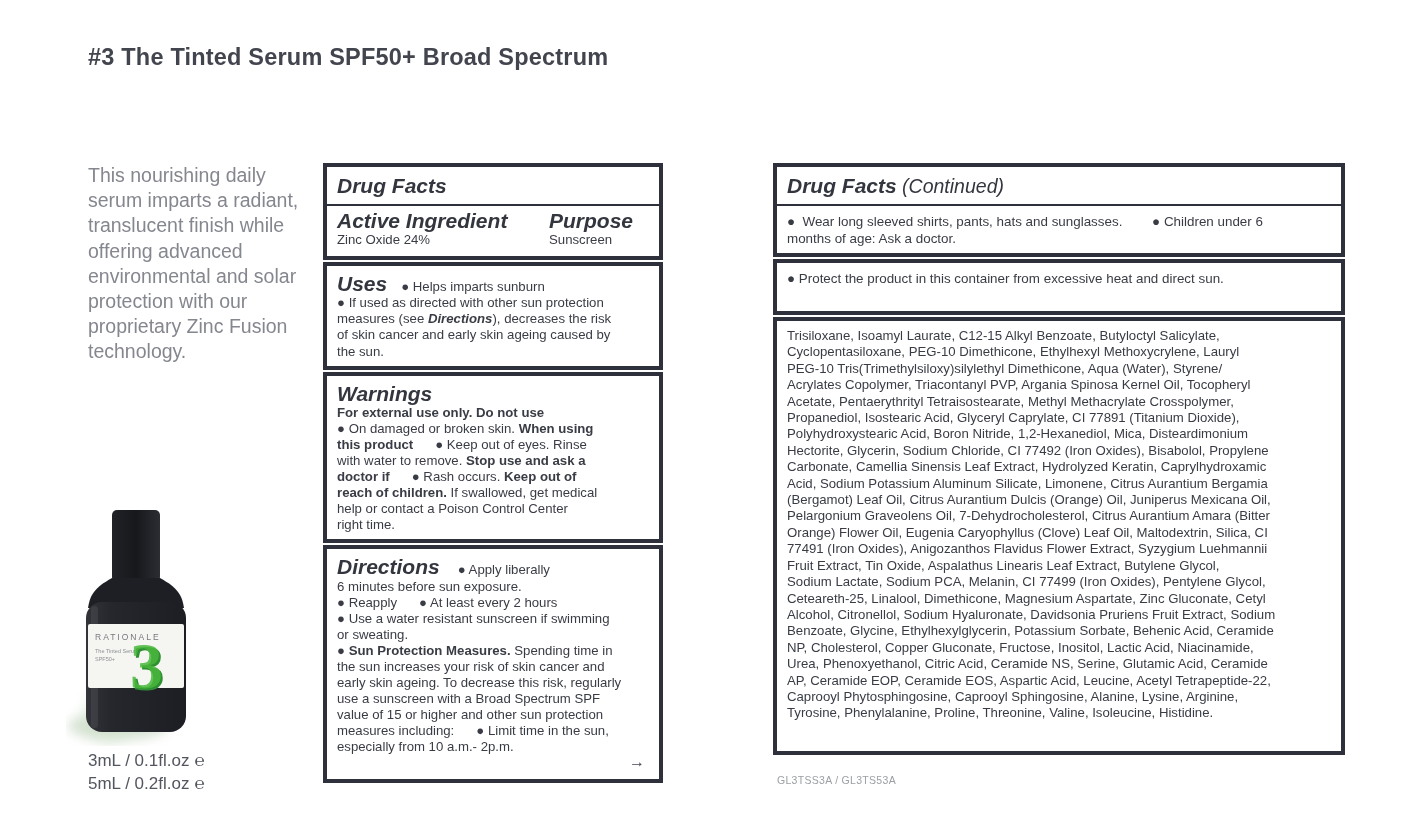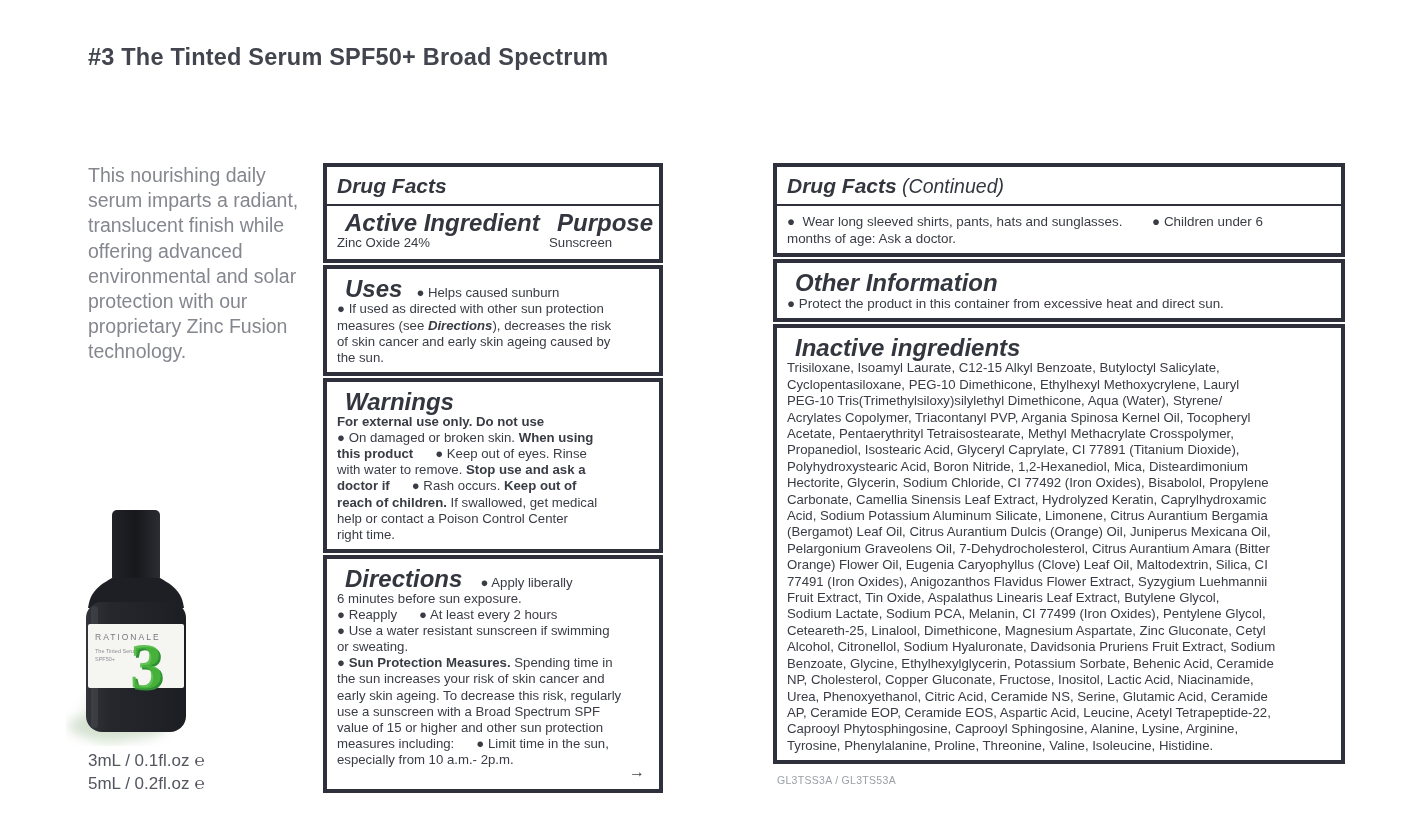--- a/index.html
+++ b/index.html
@@ -24,21 +24,21 @@
 
   
   .panel{position:absolute;display:flex;flex-direction:column;gap:2px;}
   #panel-mid{left:323px;top:163px;width:340px;}
   #panel-right{left:773px;top:163px;width:572px;}
   .box{background:#fff;border:4px solid #2e313b;box-sizing:border-box;position:relative;}
   .inner{padding:7px 10px 6px 10px;}
   .thin-div{border-top:2px solid #2e313b;margin:0;}
   .hdr{font-size:21px;font-weight:bold;font-style:italic;color:#33363e;}
   .hdr-cont{font-size:19.5px;font-style:italic;color:#33363e;margin-top:34px;}
-  .sec-h{font-size:24px;font-weight:bold;font-style:italic;line-height:1.05;color:#33363e;margin-left:8px;}
+  .sec-h{font-size:21px;font-weight:bold;font-style:italic;line-height:1.05;color:#33363e;}
   .body{font-size:13.2px;line-height:16.1px;white-space:pre-wrap;color:#393c44;}
   .body2{font-size:13.4px;line-height:17px;white-space:pre-wrap;color:#393c44;}
   .rt-b{font-weight:bold;margin-top:32px;}
   .rt-i{}
   .rt-bi{font-weight:bold;font-style:italic;}
   .hgap14{display:inline-block;width:14px;}
   .hgap18{display:inline-block;width:18px;}
 
   .ai-row{display:flex;justify-content:space-between;padding:4px 14px 8px 10px;}
   .ai-col.purpose{width:96px;}
@@ -125,21 +125,21 @@
         <div class="body">Zinc Oxide 24%</div>
       </div>
       <div class="ai-col purpose">
         <div class="sec-h">Purpose</div>
         <div class="body">Sunscreen</div>
       </div>
     </div>
   </div>
 
   <div class="box" id="uses-box">
-    <div class="inner body"><span class="sec-h">Uses</span><span class="hgap14"></span><span><span>● Helps caused sunburn
+    <div class="inner body"><span class="sec-h">Uses</span><span class="hgap14"></span><span><span>● Helps imparts sunburn
 </span><span>● If used as directed with other sun protection
 measures </span><span class="rt-i">(see </span><span class="rt-bi">Directions</span><span class="rt-i">)</span><span>, decreases the risk
 of skin cancer and early skin ageing caused by
 the sun.</span></span></div>
   </div>
 
   <div class="box" id="warnings-box">
     <div class="inner">
       <div class="sec-h">Warnings</div>
       <div class="body"><span class="rt-b">For external use only. Do not use
@@ -175,28 +175,26 @@
     <div class="inner">
       <span class="hdr">Drug Facts</span><span class="hdr-cont"> (Continued)</span>
     </div>
     <div class="thin-div"></div>
     <div class="inner body2">●  Wear long sleeved shirts, pants, hats and sunglasses.        ● Children under 6
 months of age: Ask a doctor.</div>
   </div>
 
   <div class="box" id="other-box">
     <div class="inner">
-      <div class="sec-h">Other Information</div>
       <div class="body2">● Protect the product in this container from excessive heat and direct sun.</div>
     </div>
   </div>
 
   <div class="box" id="inactive-box">
     <div class="inner">
-      <div class="sec-h">Inactive ingredients</div>
       <div class="body2">Trisiloxane, Isoamyl Laurate, C12-15 Alkyl Benzoate, Butyloctyl Salicylate,
 Cyclopentasiloxane, PEG-10 Dimethicone, Ethylhexyl Methoxycrylene, Lauryl
 PEG-10 Tris(Trimethylsiloxy)silylethyl Dimethicone, Aqua (Water), Styrene/
 Acrylates Copolymer, Triacontanyl PVP, Argania Spinosa Kernel Oil, Tocopheryl
 Acetate, Pentaerythrityl Tetraisostearate, Methyl Methacrylate Crosspolymer,
 Propanediol, Isostearic Acid, Glyceryl Caprylate, CI 77891 (Titanium Dioxide),
 Polyhydroxystearic Acid, Boron Nitride, 1,2-Hexanediol, Mica, Disteardimonium
 Hectorite, Glycerin, Sodium Chloride, CI 77492 (Iron Oxides), Bisabolol, Propylene
 Carbonate, Camellia Sinensis Leaf Extract, Hydrolyzed Keratin, Caprylhydroxamic
 Acid, Sodium Potassium Aluminum Silicate, Limonene, Citrus Aurantium Bergamia

